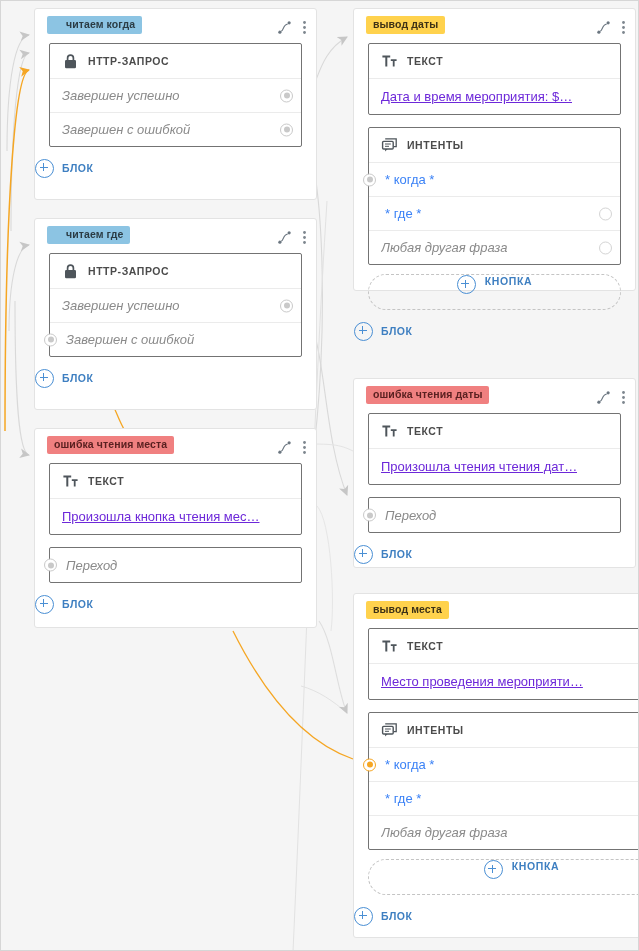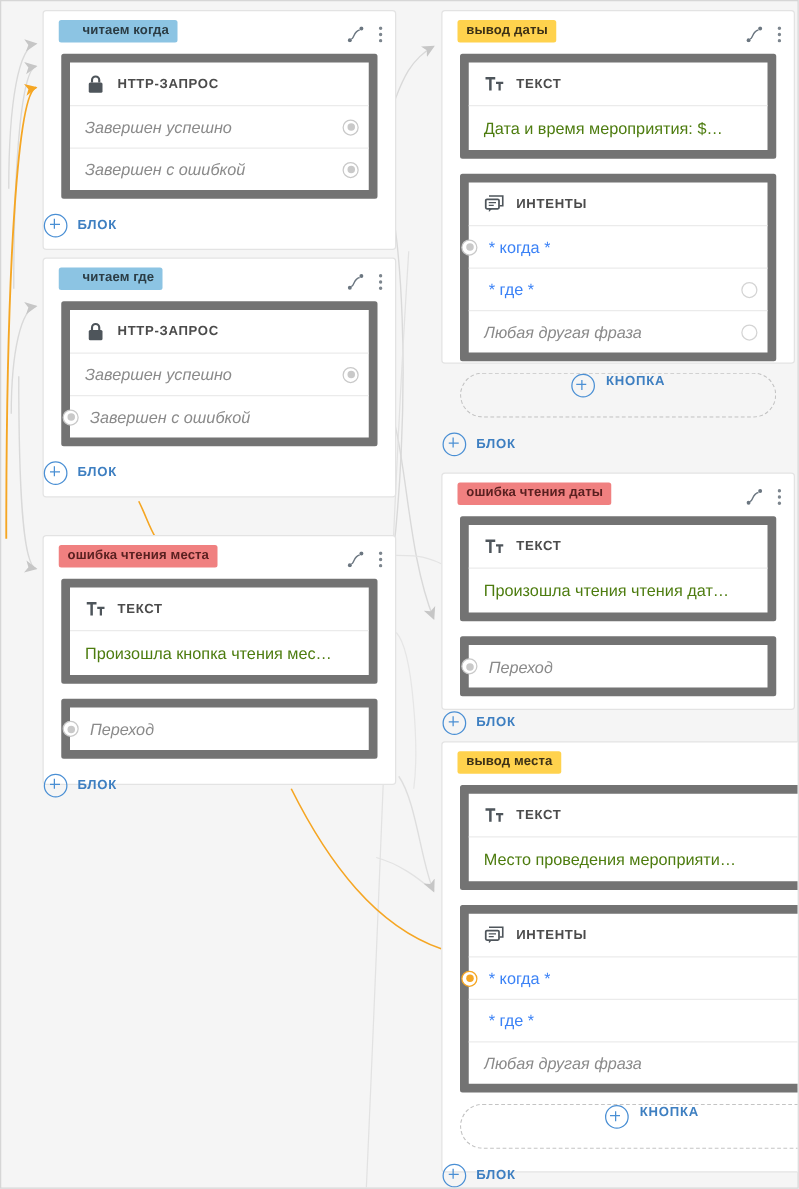--- a/index.html
+++ b/index.html
@@ -48,21 +48,21 @@
 
   .head-icons{
     position:absolute;right:10px;top:12px;
     display:flex;align-items:center;gap:12px;
   }
   .ic-route{width:13px;height:13px;display:block;}
   .ic-dots{width:3px;height:13px;display:block;}
 
   .group{
     margin:4px 14px 0 14px;
-    border:7px solid #737373;
+    border:1px solid #737373;
     border-radius:2px;
     background:#fff;
     position:relative;
   }
   .group + .group{margin-top:12px;}
 
   .grow{
     height:34px;
     display:flex;align-items:center;
     padding:0 12px;
@@ -72,22 +72,22 @@
   .grow + .grow{border-top:1px solid #ebebeb;align-items:center;}
 
   .type-row{height:34px;}
   .type-ic{width:17px;height:17px;margin-right:9px;flex:0 0 auto;display:block;}
   .type-label{
     font-size:10.5px;font-weight:700;letter-spacing:.55px;
     color:#4b4b4b;text-transform:uppercase;
   }
   .body-row{height:36px;}
   .body-text{
-    font-size:13px;color:#4d7c0f;
-    white-space:nowrap;overflow:hidden;text-overflow:ellipsis;
+    font-size:13px;color:#6d28d9;
+    white-space:nowrap;overflow:hidden;text-overflow:ellipsis;text-decoration:underline;
   }
   .opt-text{
     font-size:13px;color:#8a8a8a;font-style:italic;
     white-space:nowrap;overflow:hidden;text-overflow:ellipsis;
   }
   .opt-text.plain{font-style:normal;color:#3b82f6;}
 
   
   .port{
     position:absolute;top:50%;transform:translateY(-50%);
@@ -146,21 +146,21 @@
   }
   .btn-dashed .plus::before{left:3.5px;top:7px;width:8px;height:1.4px;}
   .btn-dashed .plus::after{top:3.5px;left:7px;height:8px;width:1.4px;}
   .btn-dashed .lbl{
     font-size:10.5px;font-weight:700;letter-spacing:.6px;
     color:#3e7fc1;text-transform:uppercase;
   }
 
   
   #card-read-when{left:33px;top:7px;width:283px;height:192px;}
-  #card-read-where{left:33px;top:205px;width:283px;height:192px;}
+  #card-read-where{left:33px;top:217px;width:283px;height:192px;}
   #card-err-place{left:33px;top:427px;width:283px;height:200px;}
   #card-out-date{left:352px;top:7px;width:283px;height:283px;}
   #card-err-date{left:352px;top:377px;width:283px;height:190px;}
   #card-out-place{left:352px;top:592px;width:337px;height:345px;}
 </style>
 </head>
 <body>
 
 <div id="canvas">
 

